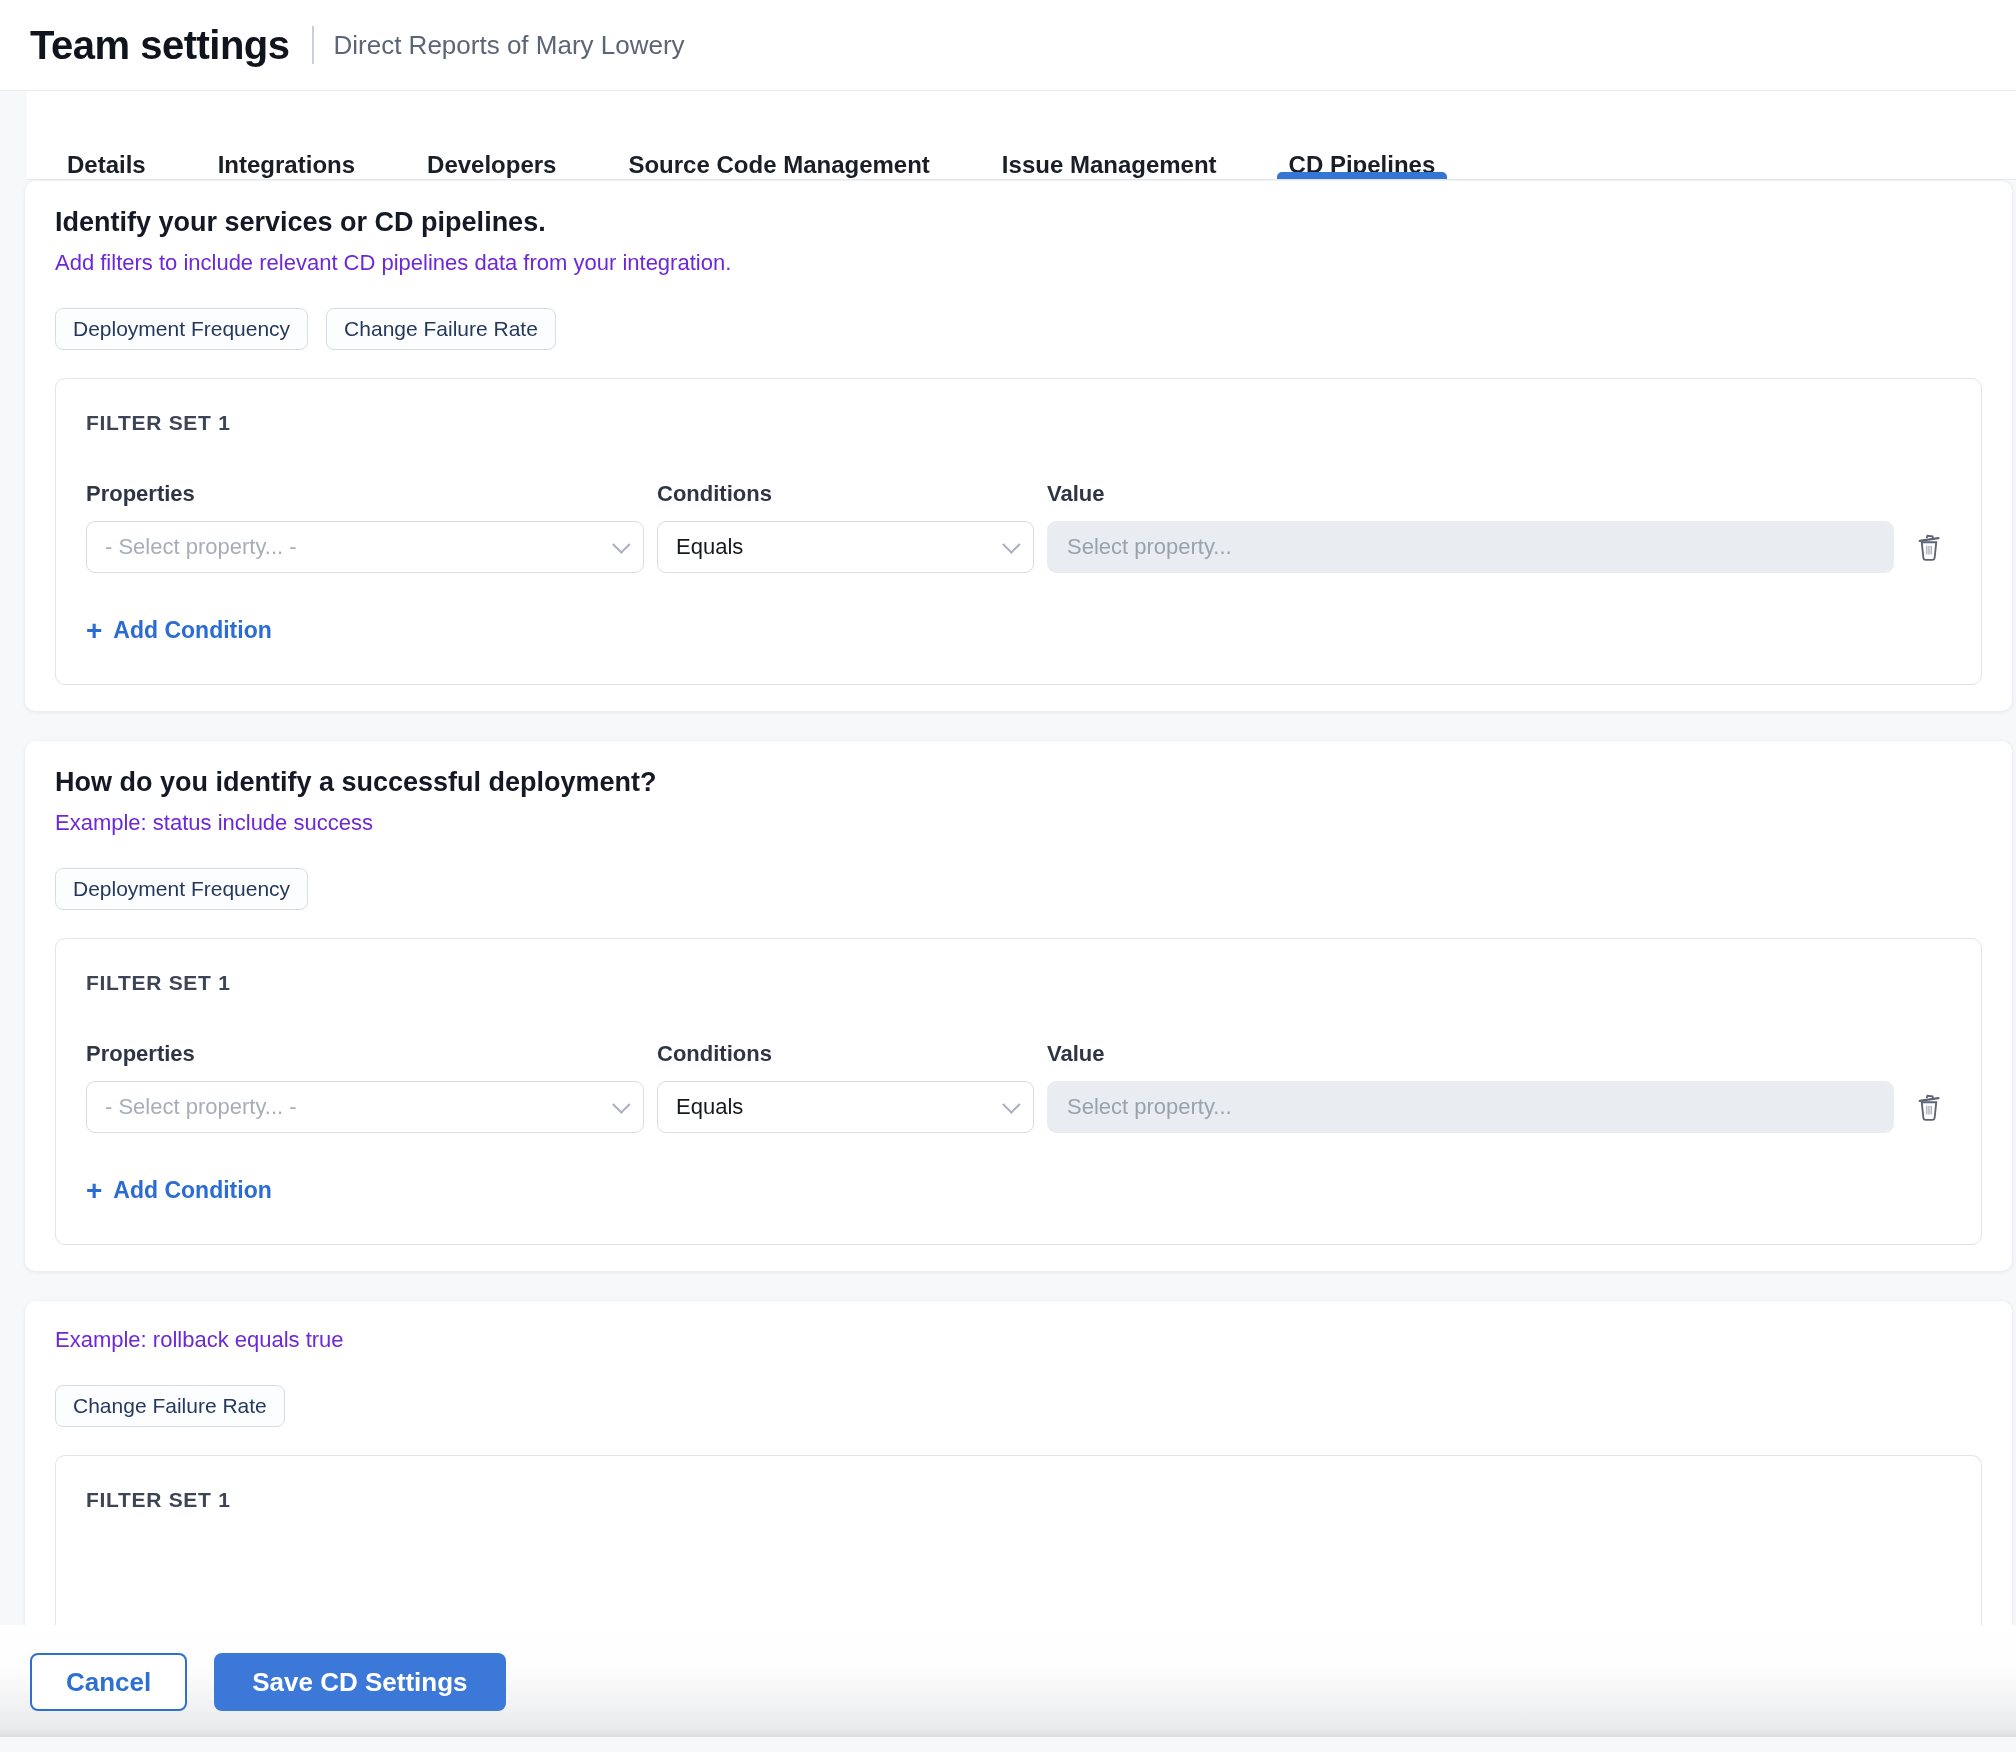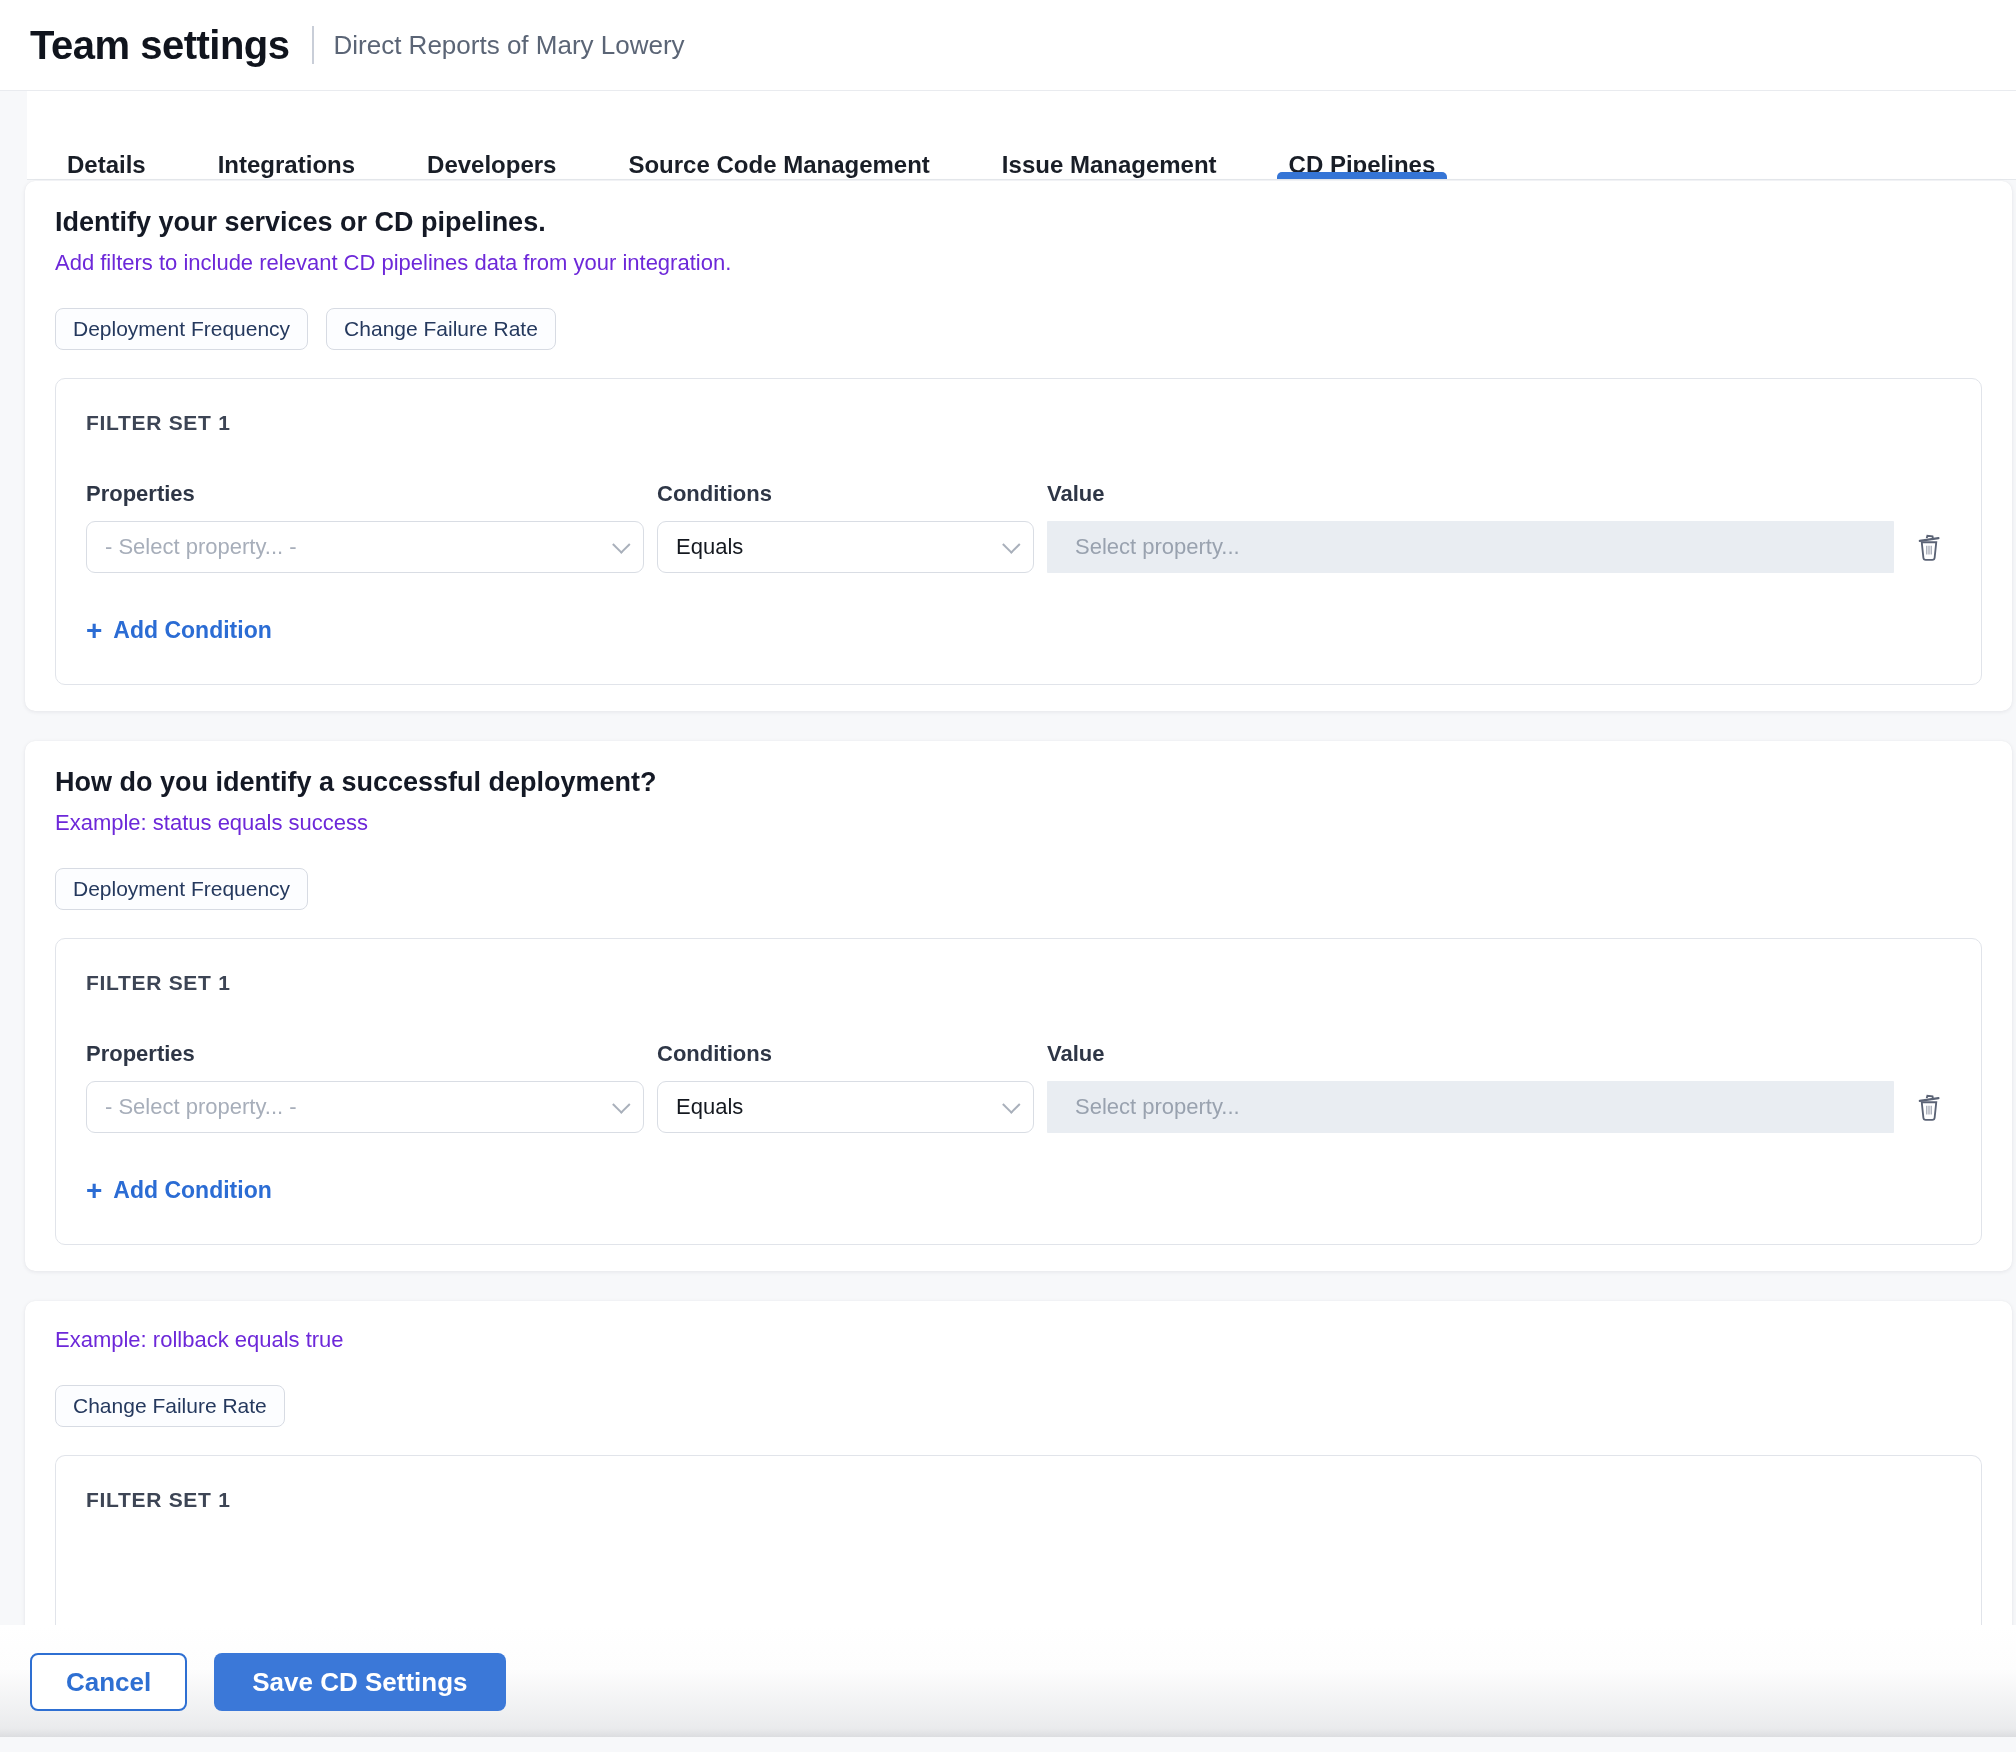--- a/index.html
+++ b/index.html
@@ -160,22 +160,22 @@
     border-right: 2px solid #a9b0bb;
     border-bottom: 2px solid #a9b0bb;
     transform: rotate(45deg) translateY(-4px);
     flex: 0 0 auto;
   }
   .value-input {
     height: 52px;
     width: 100%;
     background: #e9edf2;
     border: none;
-    border-radius: 1px;
-    padding: 0 28px;
+    border-radius: 9px;
+    padding: 0 20px;
     font-size: 22px;
     font-family: "Liberation Sans", "DejaVu Sans", sans-serif;
     color: #3a4250;
   }
   .value-input::placeholder { color: #99a2af; opacity: 1; }
   .trash-button {
     background: none;
     border: none;
     cursor: pointer;
     display: flex;
@@ -298,21 +298,21 @@
 
       <button class="add-condition">
         <span class="plus">+</span>
         <span>Add Condition</span>
       </button>
     </div>
   </section>
 
   <section class="section-card">
     <h2 class="section-heading">How do you identify a successful deployment?</h2>
-    <p class="section-description">Example: status equals success</p>
+    <p class="section-description">Example: status include success</p>
     <div class="chip-row">
       <span class="chip">Deployment Frequency</span>
     </div>
 
     <div class="filter-box">
       <div class="filter-title">FILTER SET 1</div>
 
       <div class="filter-grid labels">
         <div class="field-label">Properties</div>
         <div class="field-label">Conditions</div>

